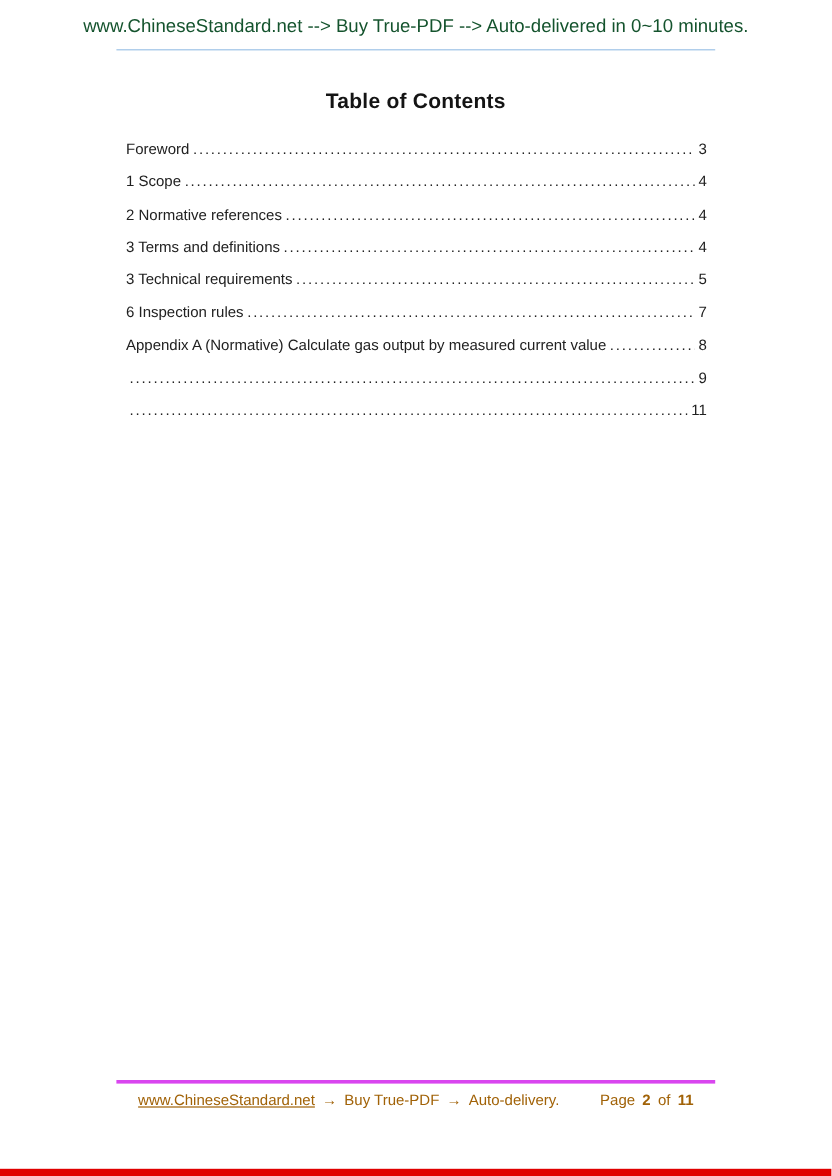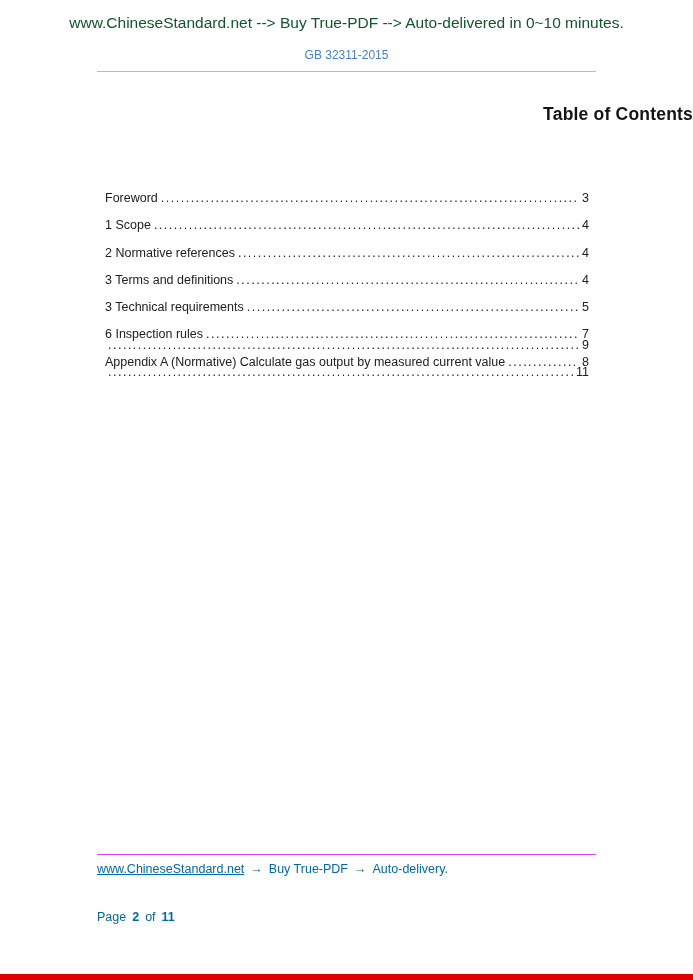--- a/index.html
+++ b/index.html
@@ -24,84 +24,82 @@
     margin-top: 16px;
     font-size: 12px;
     color: #4484c4;
   }
   .rule {
     border: none;
     border-top: 1px solid #9dc3e6;
     margin: 9px 97px 0;
   }
   .title {
-    text-align: right;
+    text-align: center;
     margin-top: 32px;
     font-size: 17.5px;
     font-weight: bold;
     color: #141414;
     letter-spacing: 0.2px;
   }
   .toc {
     margin: 22px 104px 0 105px;
     font-size: 12.5px;
     color: #212121;
   }
   .toc-row {
     display: flex;
     align-items: baseline;
     height: 27.3px;
   }
-  .toc-label { white-space: nowrap; margin-top: 44px; }
+  .toc-label { white-space: nowrap; }
   .leader {
     flex: 1;
     overflow: hidden;
     white-space: nowrap;
     margin: 0 3px;
     color: #212121;
   }
   .leader::after {
     content: "..............................................................................................................................................................";
     letter-spacing: 1.5px;
   }
   .toc-page { white-space: nowrap; }
   .footer {
     position: absolute;
     left: 97px;
     right: 97px;
     bottom: 56px;
-    border-top: 1px solid #d946ef;
+    border-top: 3px solid #d946ef;
     padding-top: 7px;
     font-size: 12.5px;
-    color: #0369a1;
+    color: #a16207;
     display: flex;
     justify-content: center;
     align-items: baseline;
     gap: 34px;
     white-space: nowrap;
-    flex-direction: column;
   }
   .fgroup { display: flex; gap: 6px; align-items: baseline; }
   .flink { text-decoration: underline; cursor: pointer; }
   .bold { font-weight: bold; }
   .bottom-bar {
     position: absolute;
     left: 0; right: 0; bottom: 0;
     height: 6px;
     background: #e00000;
   }
 </style>
 </head>
 <body>
 
 <div class="page">
 
   <div class="banner">www.ChineseStandard.net --&gt; Buy True-PDF --&gt; Auto-delivered in 0~10 minutes.</div>
 
-  <div class="doc-code">GB 32311-2015</div>
 
   <hr class="rule">
 
   <h1 class="title">Table of Contents</h1>
 
   <div class="toc">
     <div class="toc-row">
       <span class="toc-label">Foreword</span>
       <span class="leader"></span>
       <span class="toc-page">3</span>

